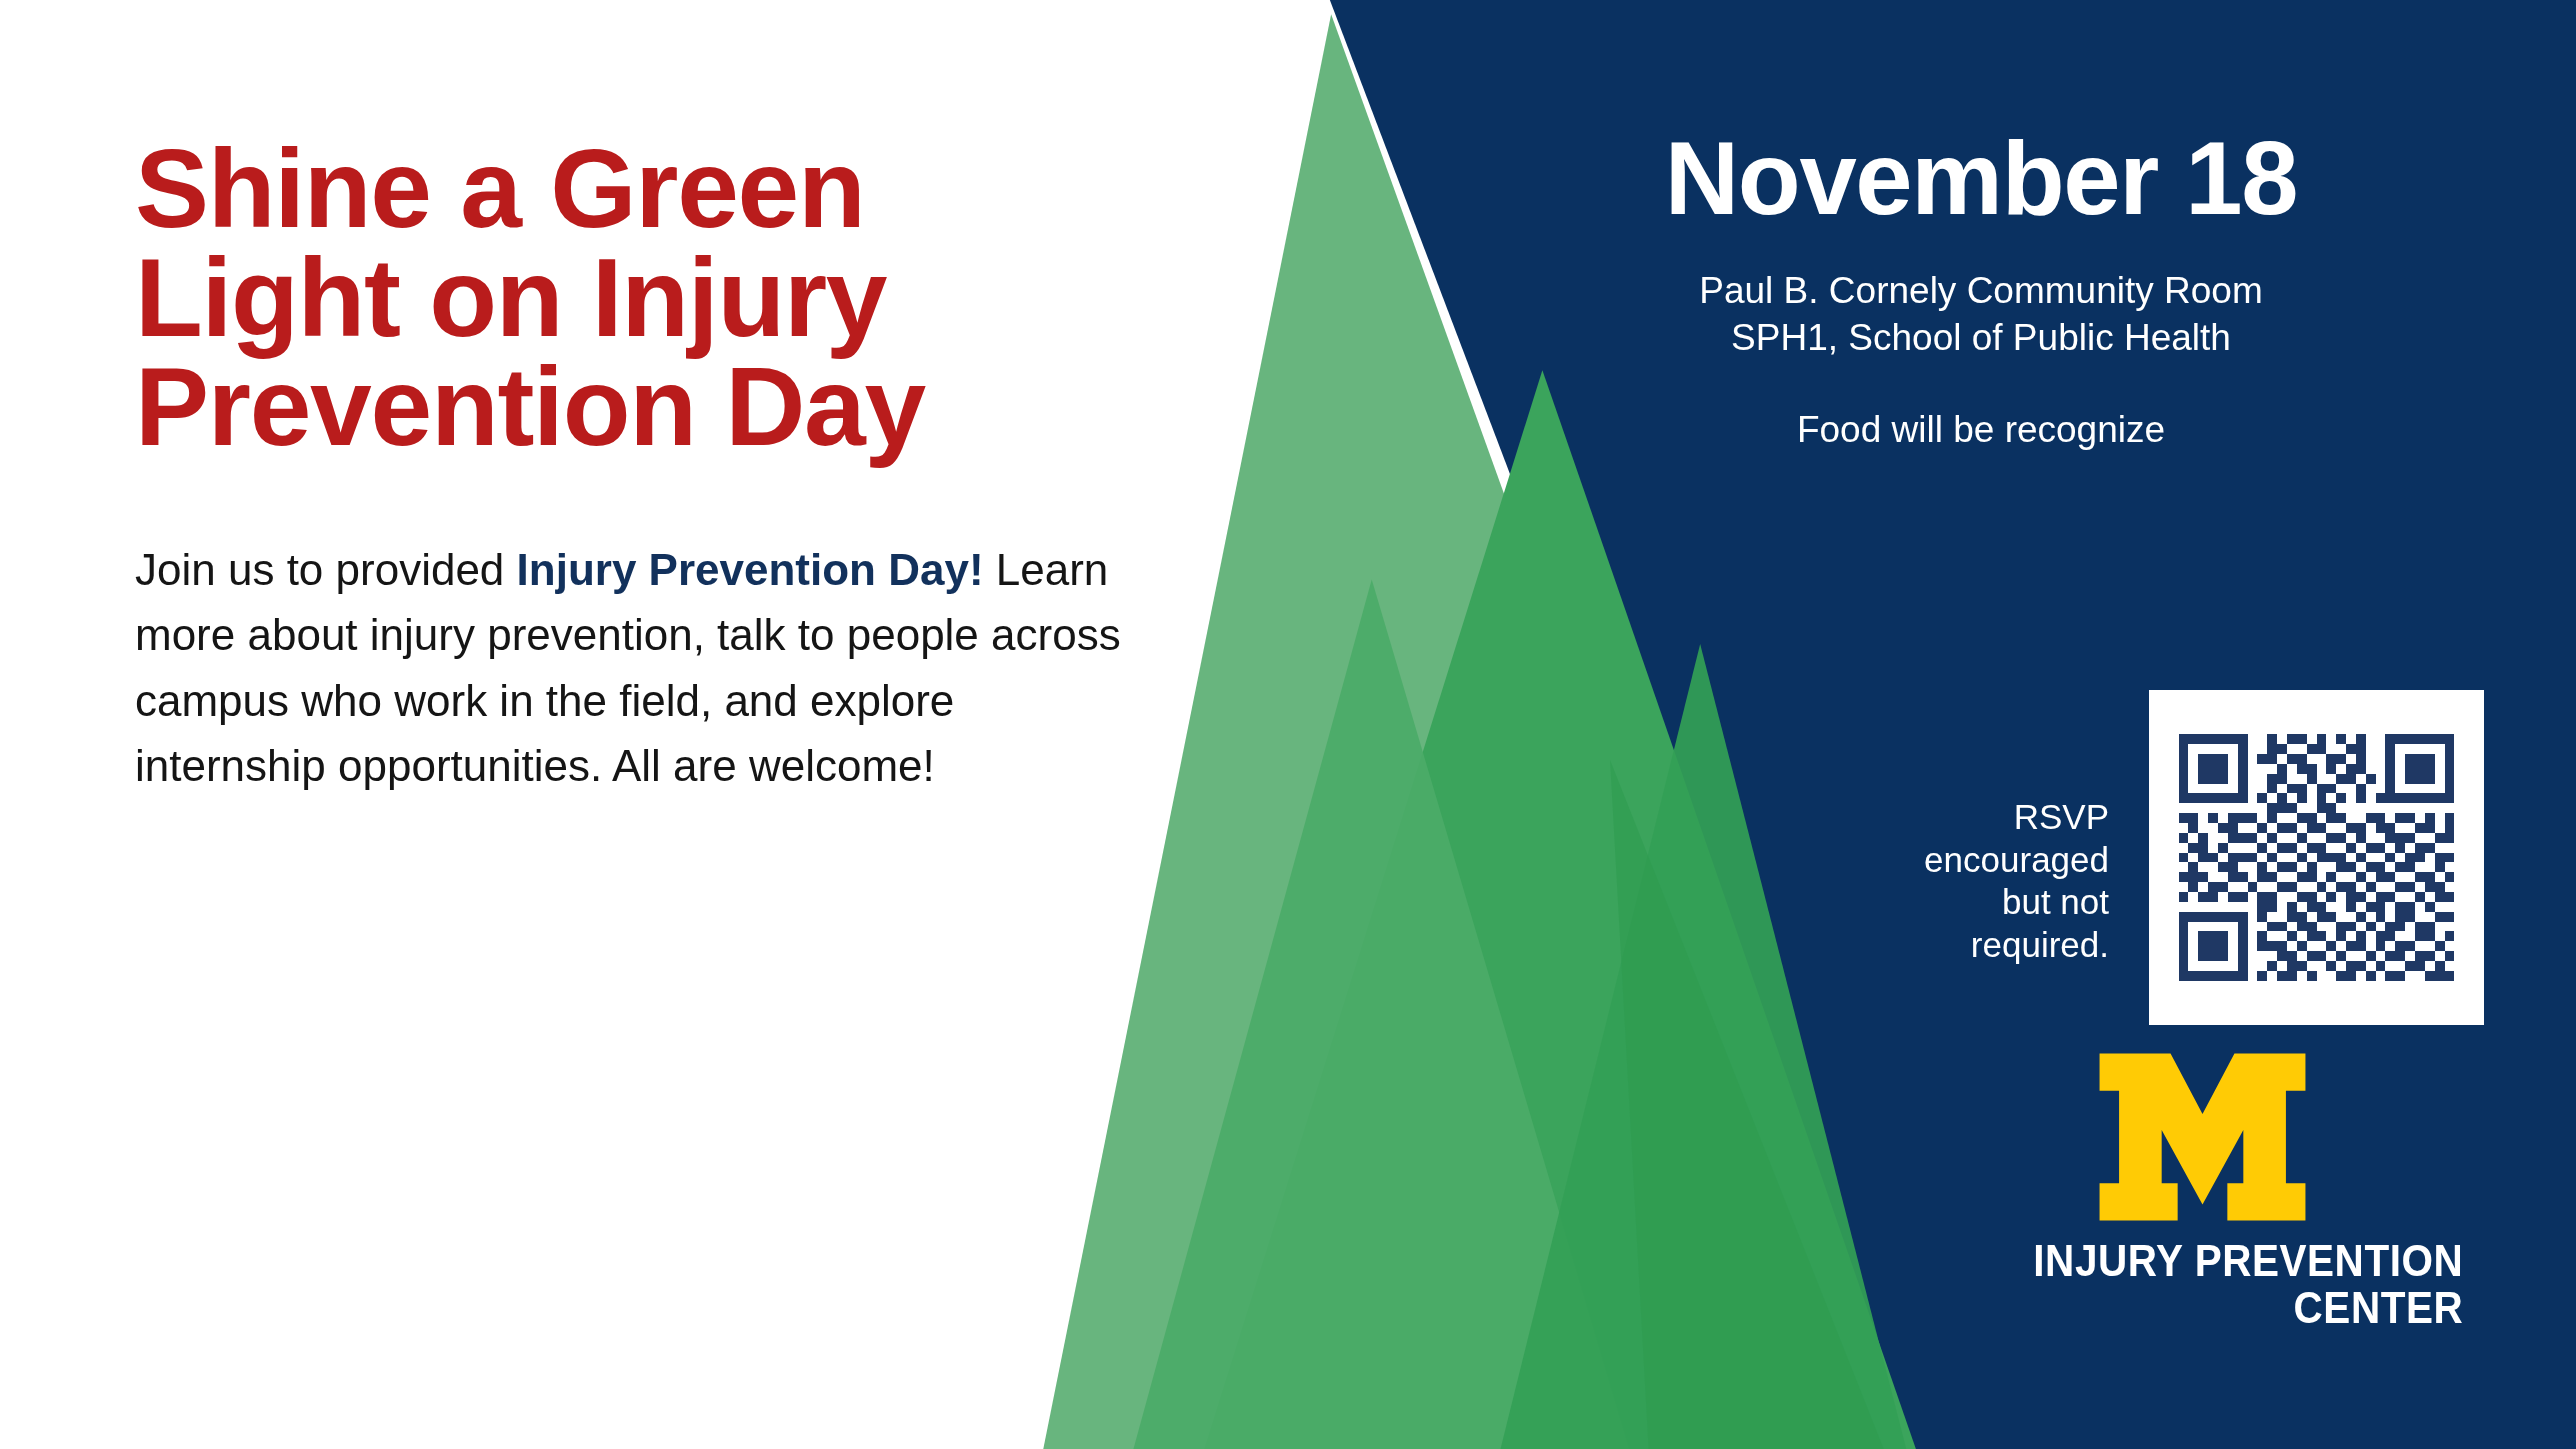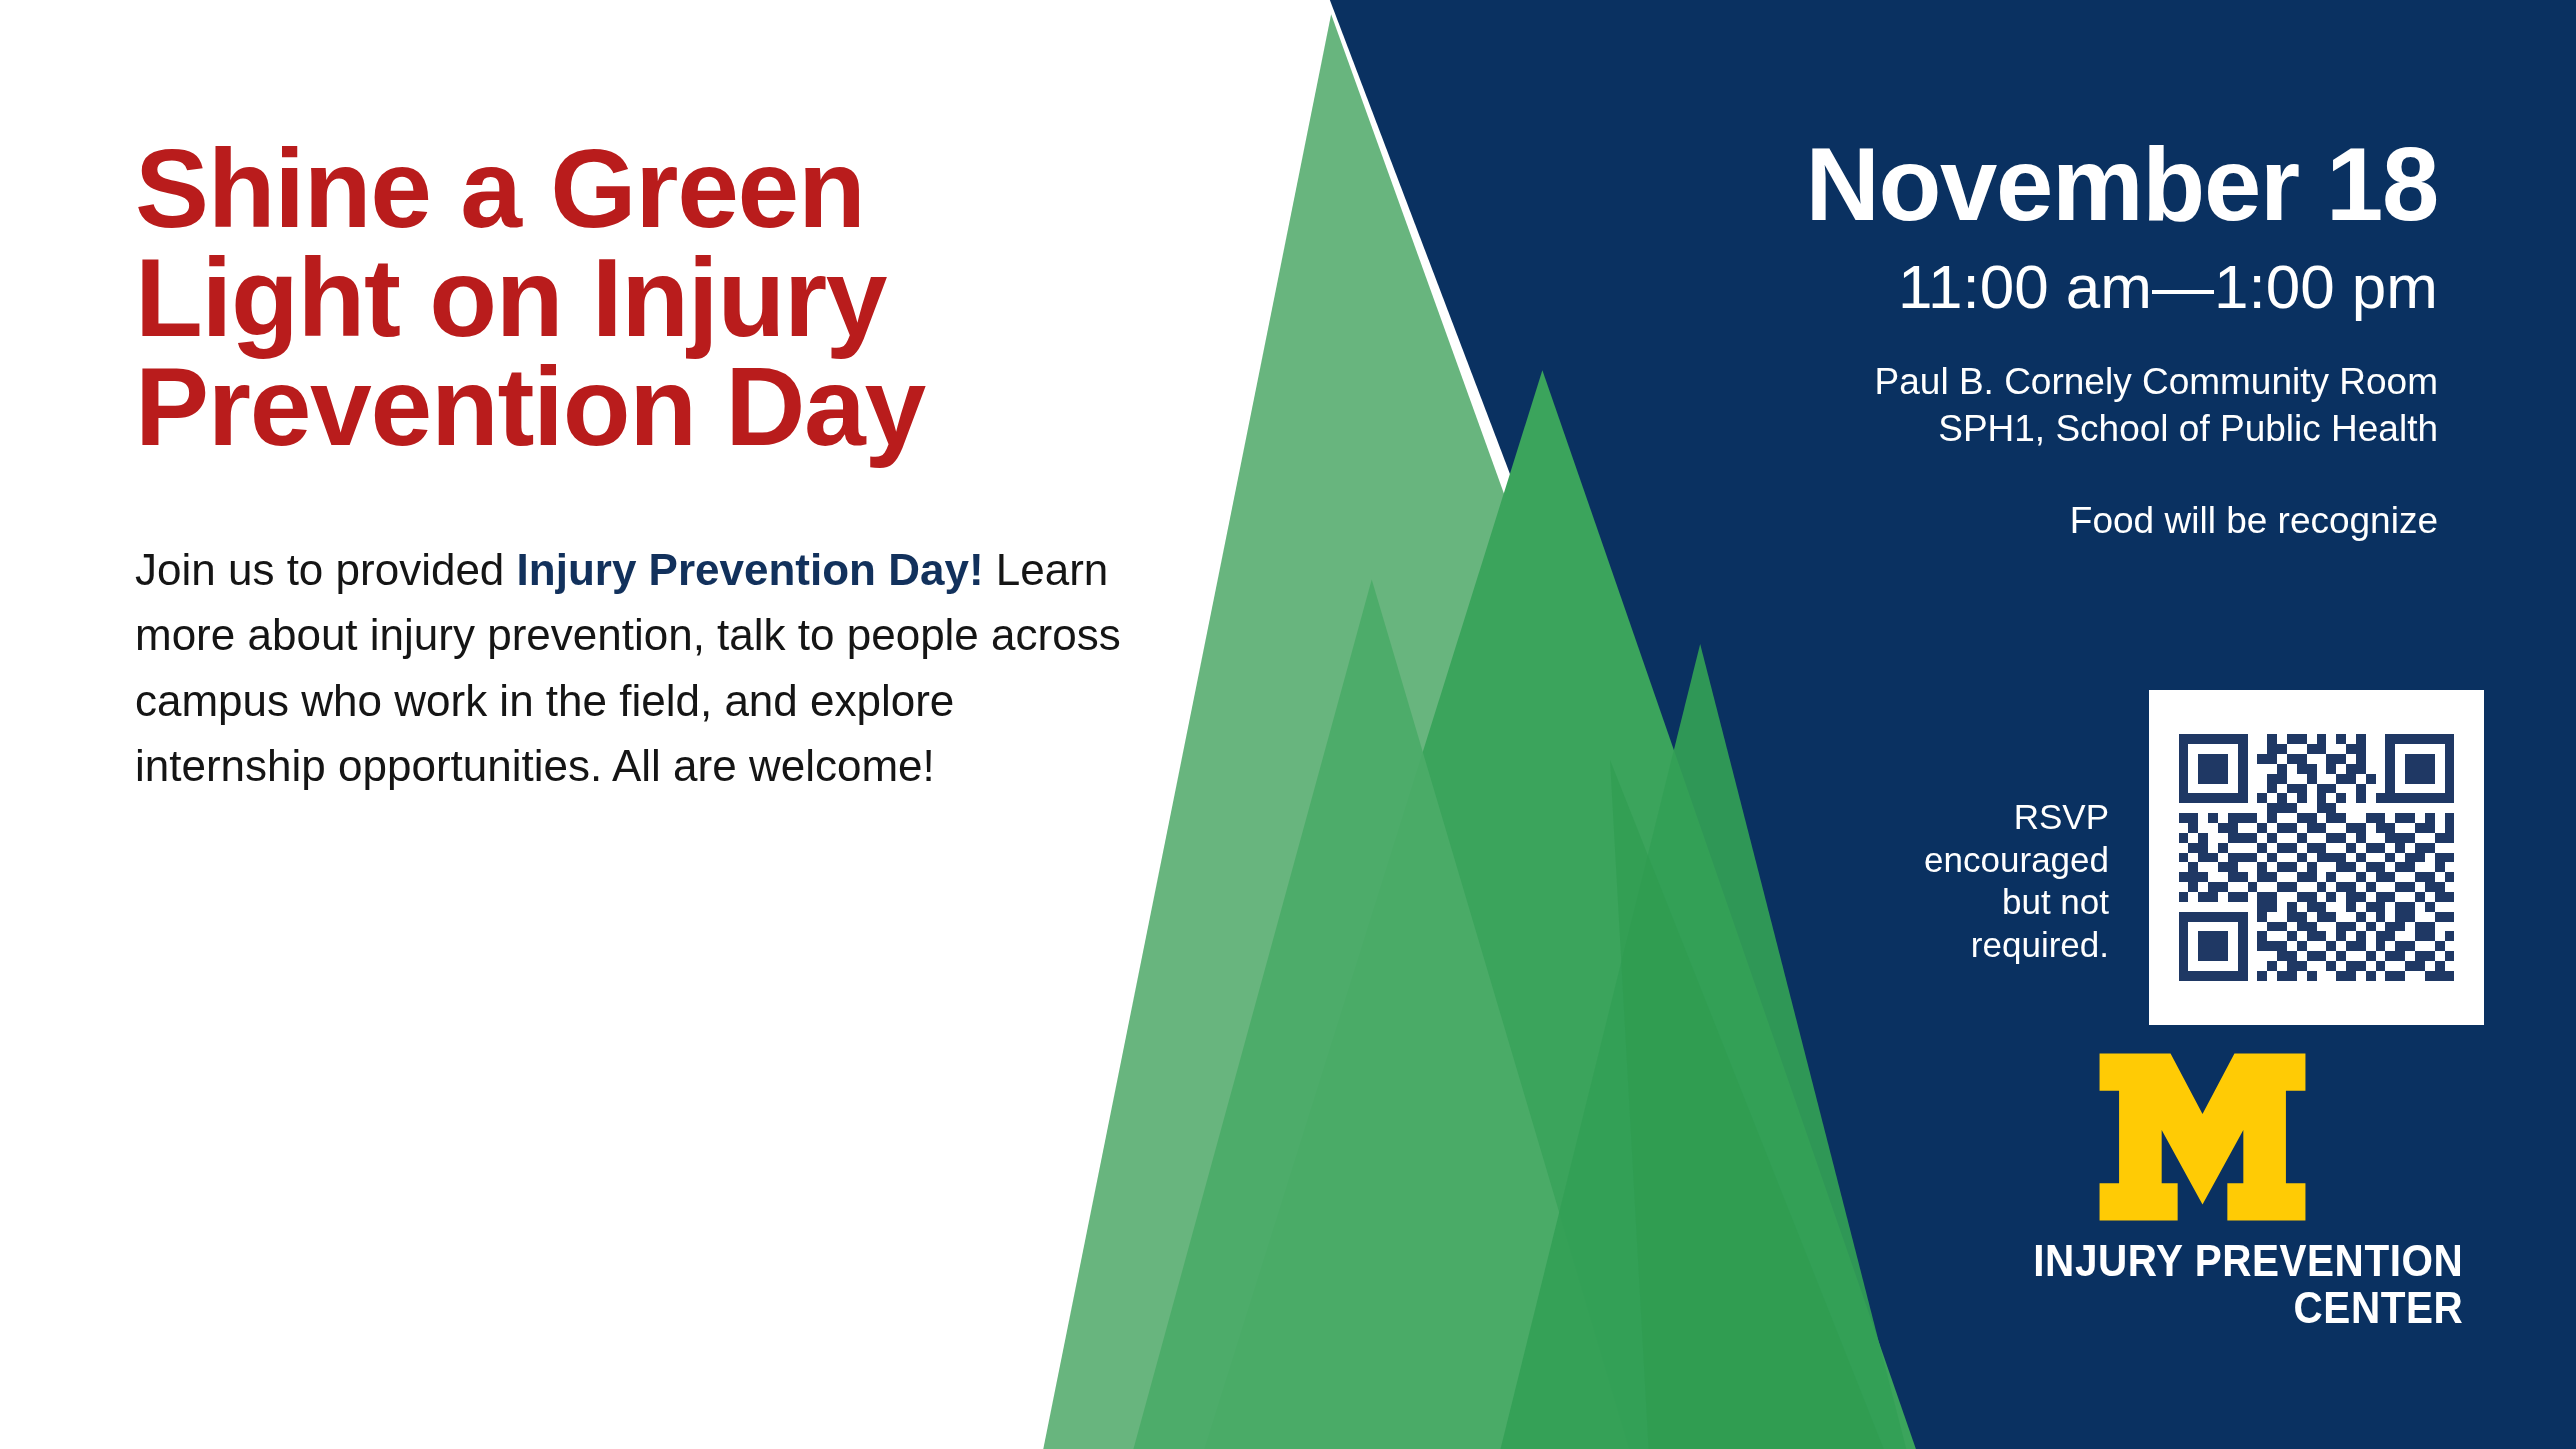--- a/index.html
+++ b/index.html
@@ -46,23 +46,23 @@
   .body-copy .lead{
     color:#12315C;
     font-weight:700;
     text-align:right;
   }
 
   
   .right-col{
     position:absolute;
     right:138px;
-    top:133px;
+    top:127px;
     width:914px;
-    text-align:right;
+    text-align:center;
     color:#ffffff;
   }
   .date{
     font-family:"Liberation Sans", sans-serif;
     font-weight:700;
     font-size:103px;
     line-height:1.0;
     letter-spacing:-1.3px;
     margin:0;
   }
@@ -176,21 +176,20 @@
 
   <div class="left-col">
     <h1 class="headline">Shine a Green
 Light on Injury
 Prevention Day</h1>
     <p class="body-copy"><span>Join us to provided </span><span class="lead">Injury Prevention Day!</span><span> Learn more about injury prevention, talk to people across campus who work in the field, and explore internship opportunities. All are welcome!</span></p>
   </div>
 
   <div class="right-col">
     <div class="date">November 18</div>
-    <div class="time">11:00 am—1:00 pm</div>
     <div class="venue">Paul B. Cornely Community Room
 SPH1, School of Public Health</div>
     <div class="food">Food will be recognize</div>
   </div>
 
   <div class="rsvp-row">
     <div class="rsvp-text">RSVP
 encouraged
 but not
 required.</div>

